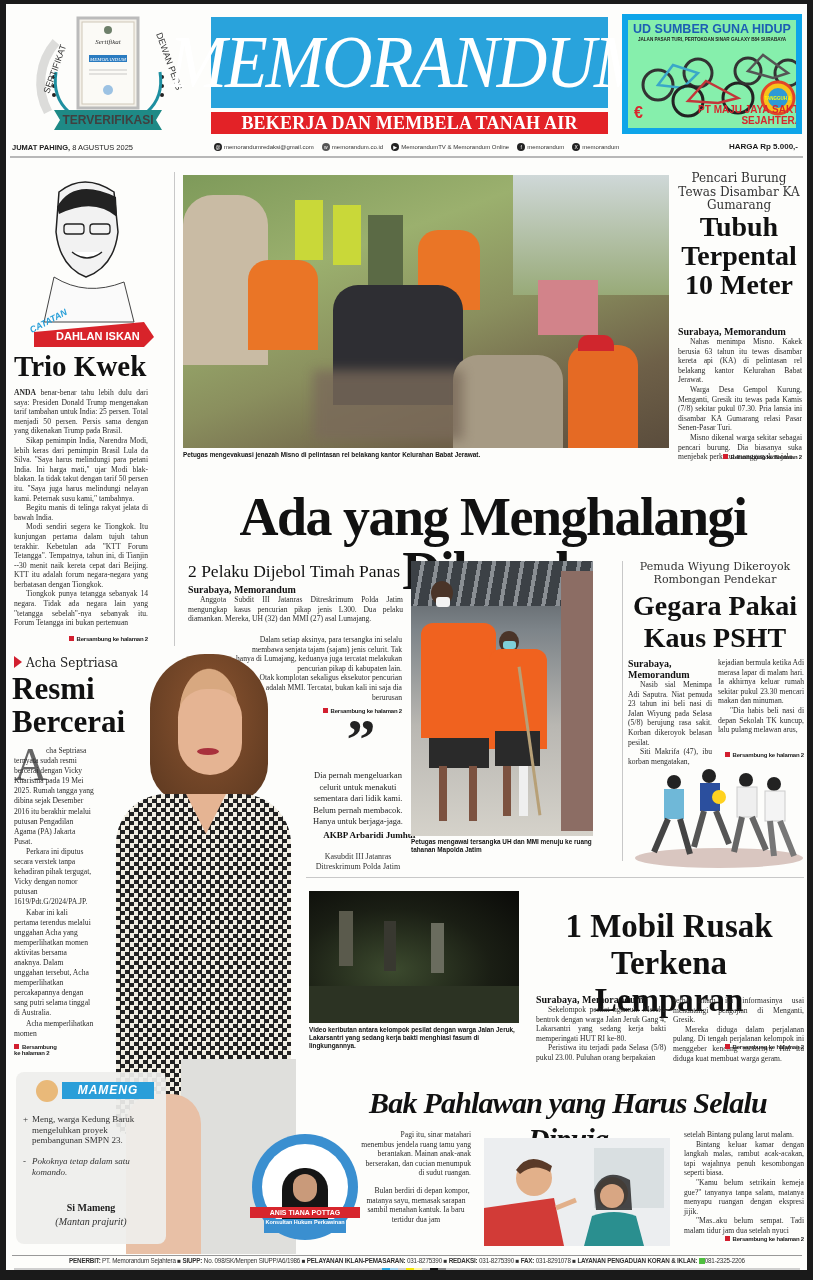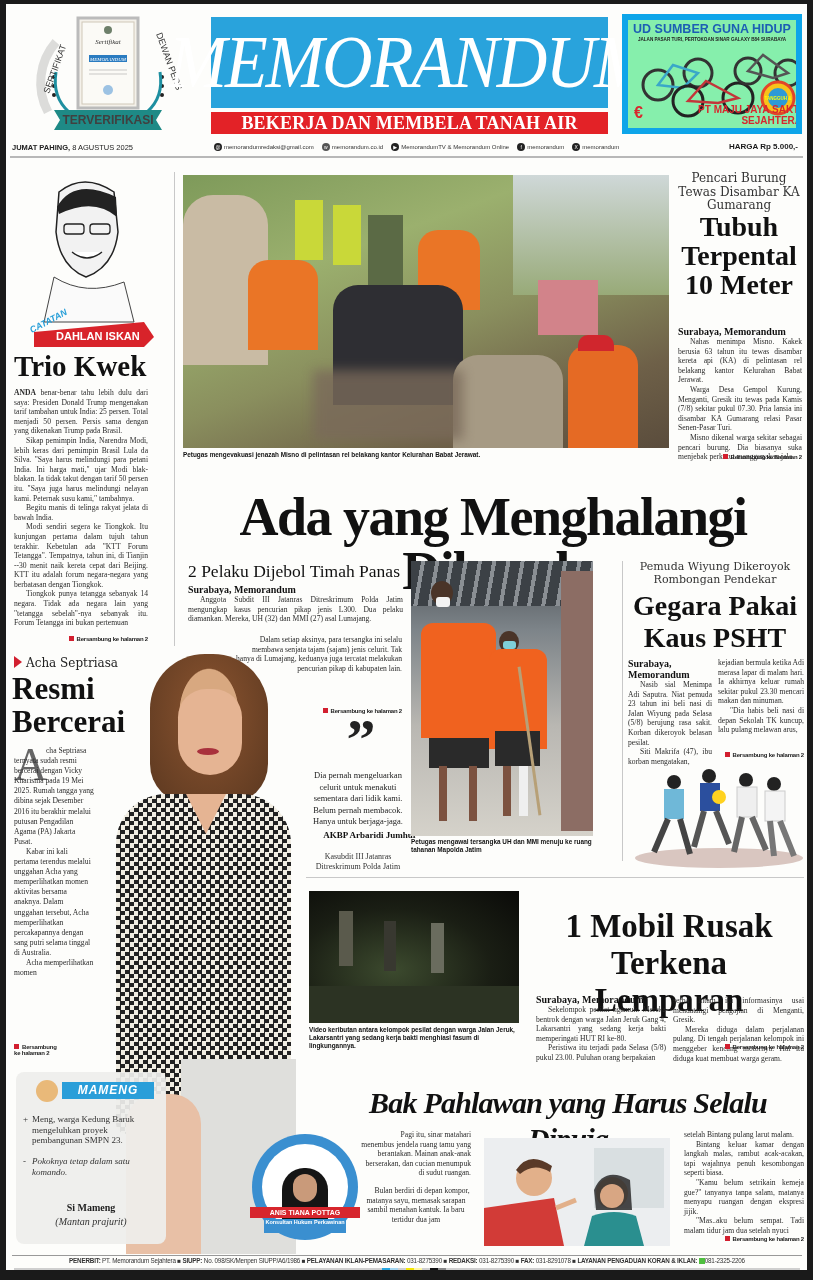--- a/index.html
+++ b/index.html
@@ -180,20 +180,21 @@
 
   <div class="abs serif" style="left:182px;top:556px;width:215px;font-size:17.5px;line-height:22px;color:#111;">2 Pelaku Dijebol Timah Panas</div>
   <div class="abs" style="left:182px;top:580px;width:215px;">
     <div class="dateline">Surabaya, Memorandum</div>
     <div class="bodytxt">
         <p>Anggota Subdit III Jatanras Ditreskrimum Polda Jatim mengungkap kasus pencurian pikap jenis L300. Dua pelaku diamankan. Mereka, UH (32) dan MMI (27) asal Lumajang.</p>
       </div>
   </div>
   <div class="abs bodytxt" style="left:228px;top:631px;width:168px;text-align:right;">
     <p>Dalam setiap aksinya, para tersangka ini selalu membawa senjata tajam (sajam) jenis celurit. Tak hanya di Lumajang, keduanya juga tercatat melakukan pencurian pikap di kabupaten lain.</p>
+    <p>Otak komplotan sekaligus eksekutor pencurian adalah MMI. Tercatat, bukan kali ini saja dia berurusan</p>
   </div>
   <div class="abs cont" style="left:228px;top:704px;width:168px;"><span class="sq"></span><span>Bersambung ke halaman 2</span></div>
 
   <div class="abs serif" style="left:310px;top:712px;width:90px;text-align:center;font-size:58px;font-weight:bold;line-height:48px;color:#222;">”</div>
   <div class="abs" style="left:300px;top:766px;width:104px;text-align:center;font-family:'Liberation Serif',serif;font-size:8.5px;line-height:11.5px;color:#222;">Dia pernah mengeluarkan celurit untuk menakuti sementara dari lidik kami. Belum pernah membacok. Hanya untuk berjaga-jaga.</div>
   <div class="abs serif" style="left:312px;top:826px;width:104px;text-align:center;font-weight:bold;font-size:9px;line-height:11px;color:#111;">AKBP Arbaridi Jumhur</div>
   <div class="abs" style="left:300px;top:848px;width:104px;text-align:center;font-family:'Liberation Serif',serif;font-size:8px;line-height:10px;color:#333;">Kasubdit III Jatanras Ditreskrimum Polda Jatim</div>
 
   <div class="photo" style="left:405px;top:557px;width:182px;height:275px;background:linear-gradient(180deg,#4b5055 0%,#7d8489 25%,#b9b7b2 60%,#d5d2ca 100%);">
     <div class="abs" style="left:0;top:0;width:182px;height:45px;background:repeating-linear-gradient(100deg,#3c4146 0 10px,#8a8f94 10px 14px);"></div>
@@ -248,20 +249,21 @@
     </svg>
   </div>
 
   <div class="abs" style="left:8px;top:652px;width:140px;font-family:'DejaVu Serif',serif;font-size:12px;color:#222;">
     <span style="display:inline-block;width:0;height:0;border-left:8px solid #d21f2f;border-top:6px solid transparent;border-bottom:6px solid transparent;margin-right:4px;vertical-align:-1px;"></span><span>Acha Septriasa</span>
   </div>
   <div class="abs serif" style="left:6px;top:668px;width:150px;font-weight:bold;font-size:31px;line-height:33px;color:#111;">Resmi Bercerai</div>
   <div class="abs" style="left:8px;top:740px;width:34px;height:40px;font-family:'Liberation Serif',serif;font-size:46px;line-height:42px;color:#666;">A</div>
   <div class="abs bodytxt" style="left:8px;top:742px;width:80px;text-align:left;line-height:10.1px;">
     <p style="text-indent:32px;">cha Septriasa ternyata sudah resmi bercerai dengan Vicky Kharisma pada 19 Mei 2025. Rumah tangga yang dibina sejak Desember 2016 itu berakhir melalui putusan Pengadilan Agama (PA) Jakarta Pusat.</p>
+    <p>Perkara ini diputus secara verstek tanpa kehadiran pihak tergugat, Vicky dengan nomor putusan 1619/Pdt.G/2024/PA.JP.</p>
     <p>Kabar ini kali pertama terendus melalui unggahan Acha yang memperlihatkan momen aktivitas bersama anaknya. Dalam unggahan tersebut, Acha memperlihatkan percakapannya dengan sang putri selama tinggal di Australia.</p>
     <p>Acha memperlihatkan momen</p>
   </div>
   <div class="abs cont" style="left:8px;top:1040px;width:50px;text-align:left;"><span class="sq"></span><span>Bersambung ke halaman 2</span></div>
 
   <div class="photo" style="left:80px;top:650px;width:220px;height:600px;">
     <div class="abs" style="left:64px;top:0;width:118px;height:150px;border-radius:55px 55px 40px 40px;background:radial-gradient(ellipse at 50% 40%,#d8a880 0 35%,#7a4a2a 36%,#5b3820 100%);"></div>
     <div class="abs" style="left:92px;top:35px;width:64px;height:86px;border-radius:30px 30px 34px 34px;background:#e5b493;"></div>
     <div class="abs" style="left:111px;top:94px;width:22px;height:7px;border-radius:50%;background:#a8313c;"></div>
     <div class="abs" style="left:30px;top:140px;width:175px;height:340px;border-radius:50px 50px 10px 10px;background:repeating-conic-gradient(#222 0 25%,#f1ede2 0 50%) 0 0/9px 9px;"></div>

